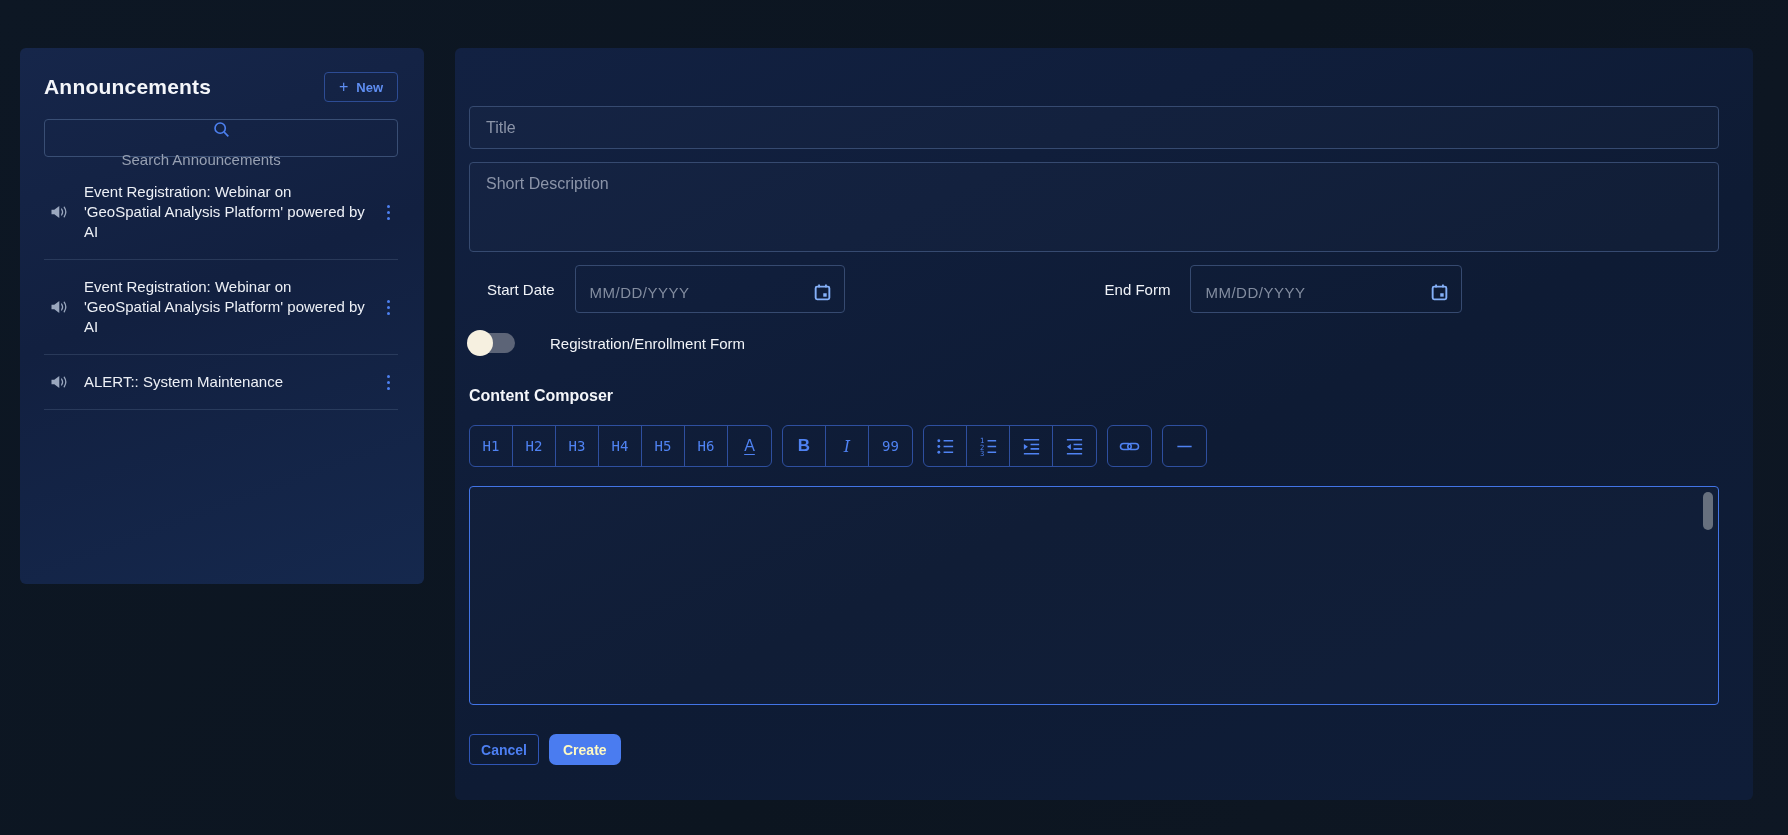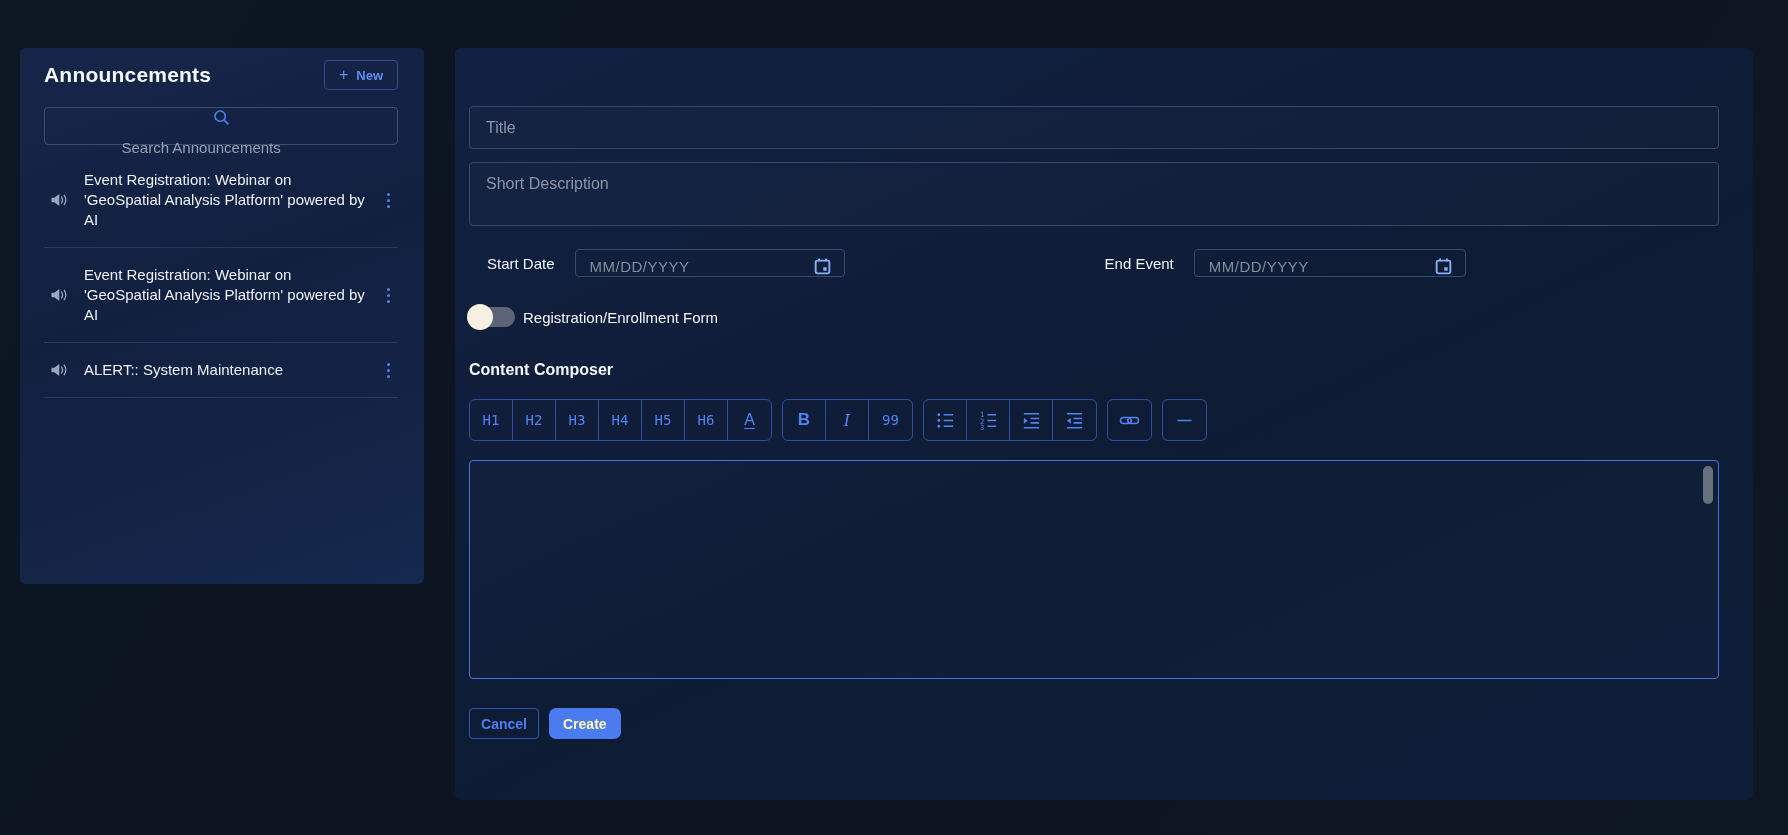--- a/index.html
+++ b/index.html
@@ -3,21 +3,21 @@
 <meta charset="utf-8">
 <style>
   * { margin:0; padding:0; box-sizing:border-box; }
   html,body { width:1788px; height:835px; }
   body { font-family:"Liberation Sans", sans-serif; background:#0c1521; overflow:hidden; }
   .page { position:relative; width:1788px; height:835px; background:linear-gradient(125deg,#0d1724 0%,#0c1520 55%,#0e1724 100%); }
 
   
   .sidebar { position:absolute; left:20px; top:48px; width:404px; height:536px; border-radius:6px;
              background:linear-gradient(160deg,#16264a 0%,#122040 45%,#15284d 100%);
-             padding:12px 26px 0 24px; }
+             padding:24px 26px 0 24px; }
   .sb-header { display:flex; align-items:center; justify-content:space-between; }
   .sb-title { color:#f4f6fa; font-size:21px; font-weight:600; letter-spacing:.2px; }
   .new-btn { display:flex; align-items:center; gap:8px; height:30px; padding:0 14px; background:transparent;
              border:1px solid #2d4c94; border-radius:4px; color:#5f8ef2; font-size:13px; font-weight:600; cursor:pointer; }
   .new-btn .plus { font-size:16px; font-weight:400; line-height:1; }
   .search-box { margin-top:17px; height:38px; border:1px solid #394e74; border-radius:4px;
                 display:flex; align-items:center; gap:12px; padding:0 12px;flex-direction:column; }
   .search-box input { flex:1; background:transparent; border:none; outline:none; color:#cfd6e2; font-size:15px; font-family:inherit; }
   .search-box input::placeholder { color:#97a0b2; }
   .ann-list { list-style:none; margin-top:8px; }
@@ -30,33 +30,33 @@
 
   
   .panel { position:absolute; left:455px; top:48px; width:1298px; height:752px; border-radius:6px;
            background:linear-gradient(155deg,#122142 0%,#0e1b34 55%,#0f1d38 100%);
            padding:26px 34px 0 14px; }
   .panel-title { color:#f4f6fa; font-size:23px; font-weight:600; letter-spacing:.2px; }
   .field { width:100%; background:rgba(255,255,255,.015); border:1px solid #364a70; border-radius:4px;
            color:#e6eaf2; font-size:16px; font-family:inherit; outline:none; }
   .field::placeholder { color:#8b94a8; }
   .title-input { margin-top:32px; height:43px; padding:0 16px; }
-  .desc-input { margin-top:13px; height:64px; padding:12px 16px; resize:none; display:block; }
+  .desc-input { margin-top:13px; height:90px; padding:12px 16px; resize:none; display:block; }
 
   .date-row { margin-top:17px; display:flex; align-items:center; height:40px; }
   .date-label { color:#f0f3f8; font-size:15px; white-space:nowrap; }
   .lbl-start { margin-left:18px; }
   .lbl-end { margin-left:260px; }
-  .date-box { margin-left:20px; width:270px; height:28px; border:1px solid #364a70; border-radius:4px;
+  .date-box { margin-left:20px; width:270px; height:48px; border:1px solid #364a70; border-radius:4px;
               display:flex; align-items:center; padding:6px 12px 0 14px; }
   .date-box input { flex:1; background:transparent; border:none; outline:none; color:#e6eaf2;
                     font-size:15px; letter-spacing:.5px; font-family:inherit; min-width:0; }
   .date-box input::placeholder { color:#838da0; }
 
-  .toggle-row { margin-top:21px; display:flex; align-items:center; gap:8px; height:26px; }
+  .toggle-row { margin-top:21px; display:flex; align-items:center; gap:35px; height:26px; }
   .toggle { position:relative; width:46px; height:20px; border-radius:10px; background:#5c6477; cursor:pointer; flex:0 0 46px; }
   .toggle .knob { position:absolute; left:-2px; top:-3px; width:26px; height:26px; border-radius:50%; background:#f6f0e0; }
   .toggle-label { color:#f2f4f8; font-size:15px; font-weight:500; }
 
   .composer-title { margin-top:31px; color:#f4f6fa; font-size:16px; font-weight:700; }
 
   .toolbar { margin-top:20px; display:flex; gap:10px; height:42px; }
   .tb-group { display:flex; border:1px solid #2e4f9f; border-radius:6px; overflow:hidden; }
   .tb-btn { width:43px; display:flex; align-items:center; justify-content:center; background:transparent;
             border:none; border-right:1px solid #2e4f9f; color:#4f82f2; cursor:pointer;
@@ -161,21 +161,21 @@
         <span>
           <svg width="19" height="19" viewBox="0 0 20 20">
             <rect x="2.8" y="3.8" width="14.4" height="13.4" rx="1.6" fill="none" stroke="#85b0f8" stroke-width="2"></rect>
             <line x1="6.4" y1="1.6" x2="6.4" y2="4.6" stroke="#85b0f8" stroke-width="2"></line>
             <line x1="13.6" y1="1.6" x2="13.6" y2="4.6" stroke="#85b0f8" stroke-width="2"></line>
             <rect x="10.8" y="10.8" width="3.6" height="3.6" fill="#85b0f8"></rect>
           </svg>
         </span>
       </div>
 
-      <span class="date-label lbl-end">End Event</span>
+      <span class="date-label lbl-end">End Form</span>
       <div class="date-box" style="width:272px;">
         <input type="text" placeholder="MM/DD/YYYY" style="">
         <span>
           <svg width="19" height="19" viewBox="0 0 20 20">
             <rect x="2.8" y="3.8" width="14.4" height="13.4" rx="1.6" fill="none" stroke="#85b0f8" stroke-width="2"></rect>
             <line x1="6.4" y1="1.6" x2="6.4" y2="4.6" stroke="#85b0f8" stroke-width="2"></line>
             <line x1="13.6" y1="1.6" x2="13.6" y2="4.6" stroke="#85b0f8" stroke-width="2"></line>
             <rect x="10.8" y="10.8" width="3.6" height="3.6" fill="#85b0f8"></rect>
           </svg>
         </span>

